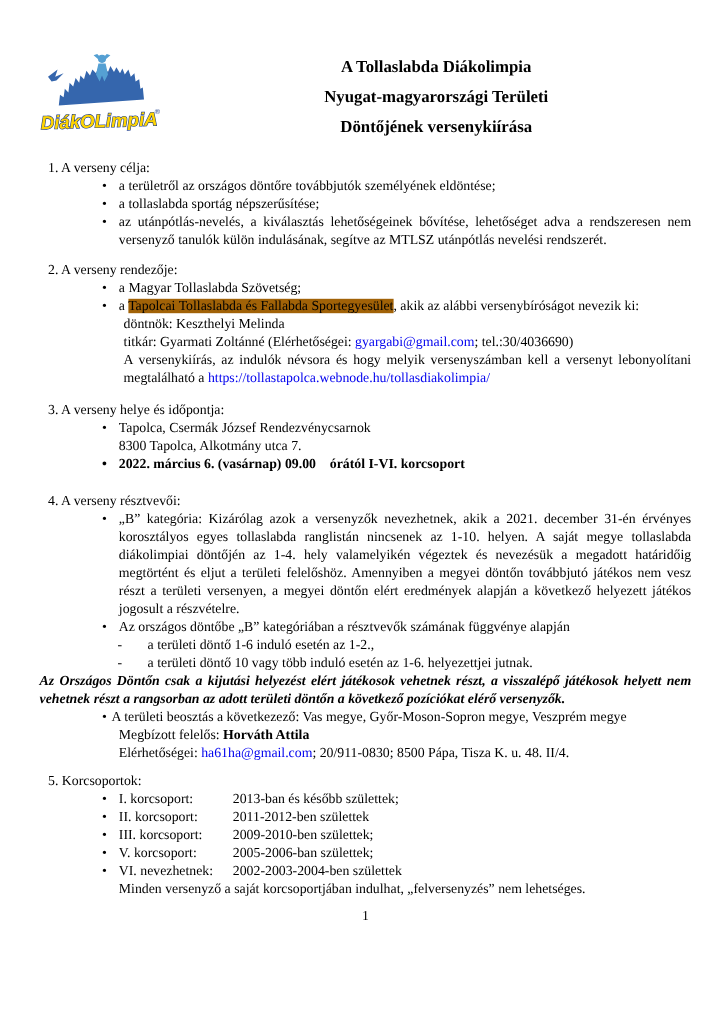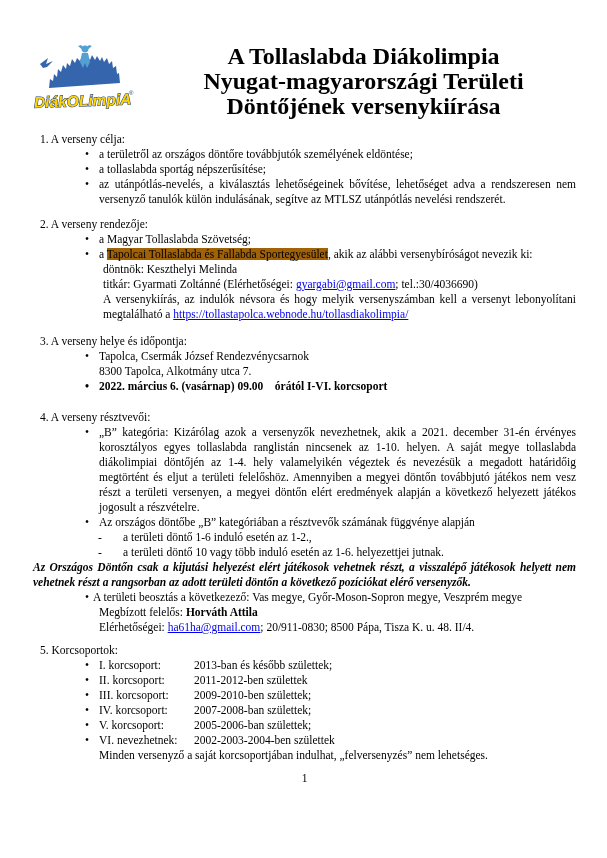--- a/index.html
+++ b/index.html
@@ -4,36 +4,36 @@
 <style>
   html,body { margin:0; padding:0; background:#888; }
   .page {
     width:607px; height:858px; background:#ffffff; margin:0 auto;
     font-family:"Liberation Serif", serif; font-size:11.5px; line-height:15px;
     color:#000; box-sizing:border-box; padding:38px 31px 0 33px;
     position:relative; overflow:hidden;
   }
   .header { display:flex; margin-bottom:8px; }
   .logo { flex:0 0 118px; padding-top:4px; }
-  .title { flex:1; text-align:center; font-weight:bold; font-size:24px; line-height:25px; padding-top:6px; }
+  .title { flex:1; text-align:center; font-weight:bold; font-size:14px; line-height:25px; padding-top:6px; }
   .sec { margin-top:10px; }
   .sec-heading { font-weight:normal; margin-left:7px; }
   .li { display:flex; }
   .li .marker { flex:0 0 14px; margin-left:52px; }
   .li .marker::before { content:"\2022"; }
   .li .marker-tight { flex:0 0 8px; margin-left:52px; }
   .li .marker-tight::before { content:"\2022"; }
   .li .marker-dash { flex:0 0 25px; margin-left:65px; }
   .li .marker-dash::before { content:"-"; }
   .bt { flex:1; }
   .jt { text-align:justify; }
   .sub70 { margin-left:70px; }
   .sub66 { margin-left:66px; }
   .hl { background:#a16207; }
-  a.link, .link { color:#0000EE; text-decoration:underline; cursor:pointer;margin-top:44px; }
+  a.link, .link { color:#0000EE; cursor:pointer;margin-top:44px; }
   .bold { font-weight:bold; }
   .prewrap { white-space:pre-wrap; }
   .note-italic { font-weight:bold; font-style:italic; text-align:justify; margin-left:0px; }
   .kr { display:flex; }
   .kr .marker { flex:0 0 14px; margin-left:52px; }
   .kr .marker::before { content:"\2022"; }
   .kr .klabel { flex:0 0 95px; }
   .kr .kvalue { flex:1; }
   .footer { text-align:center; margin-top:8px; }
   .s3-gap { margin-top:12px; }
@@ -158,25 +158,20 @@
       <span class="klabel">II. korcsoport:</span>
       <span class="kvalue">2011-2012-ben születtek</span>
     </div>
     <div class="kr">
       <span class="marker"></span>
       <span class="klabel">III. korcsoport:</span>
       <span class="kvalue">2009-2010-ben születtek;</span>
     </div>
     <div class="kr">
       <span class="marker"></span>
-      <span class="klabel">IV. korcsoport:</span>
-      <span class="kvalue">2007-2008-ban születtek;</span>
-    </div>
-    <div class="kr">
-      <span class="marker"></span>
       <span class="klabel">V. korcsoport:</span>
       <span class="kvalue">2005-2006-ban születtek;</span>
     </div>
     <div class="kr">
       <span class="marker"></span>
       <span class="klabel">VI. nevezhetnek:</span>
       <span class="kvalue">2002-2003-2004-ben születtek</span>
     </div>
     <div class="sub66">Minden versenyző a saját korcsoportjában indulhat, „felversenyzés” nem lehetséges.</div>
   </div>

